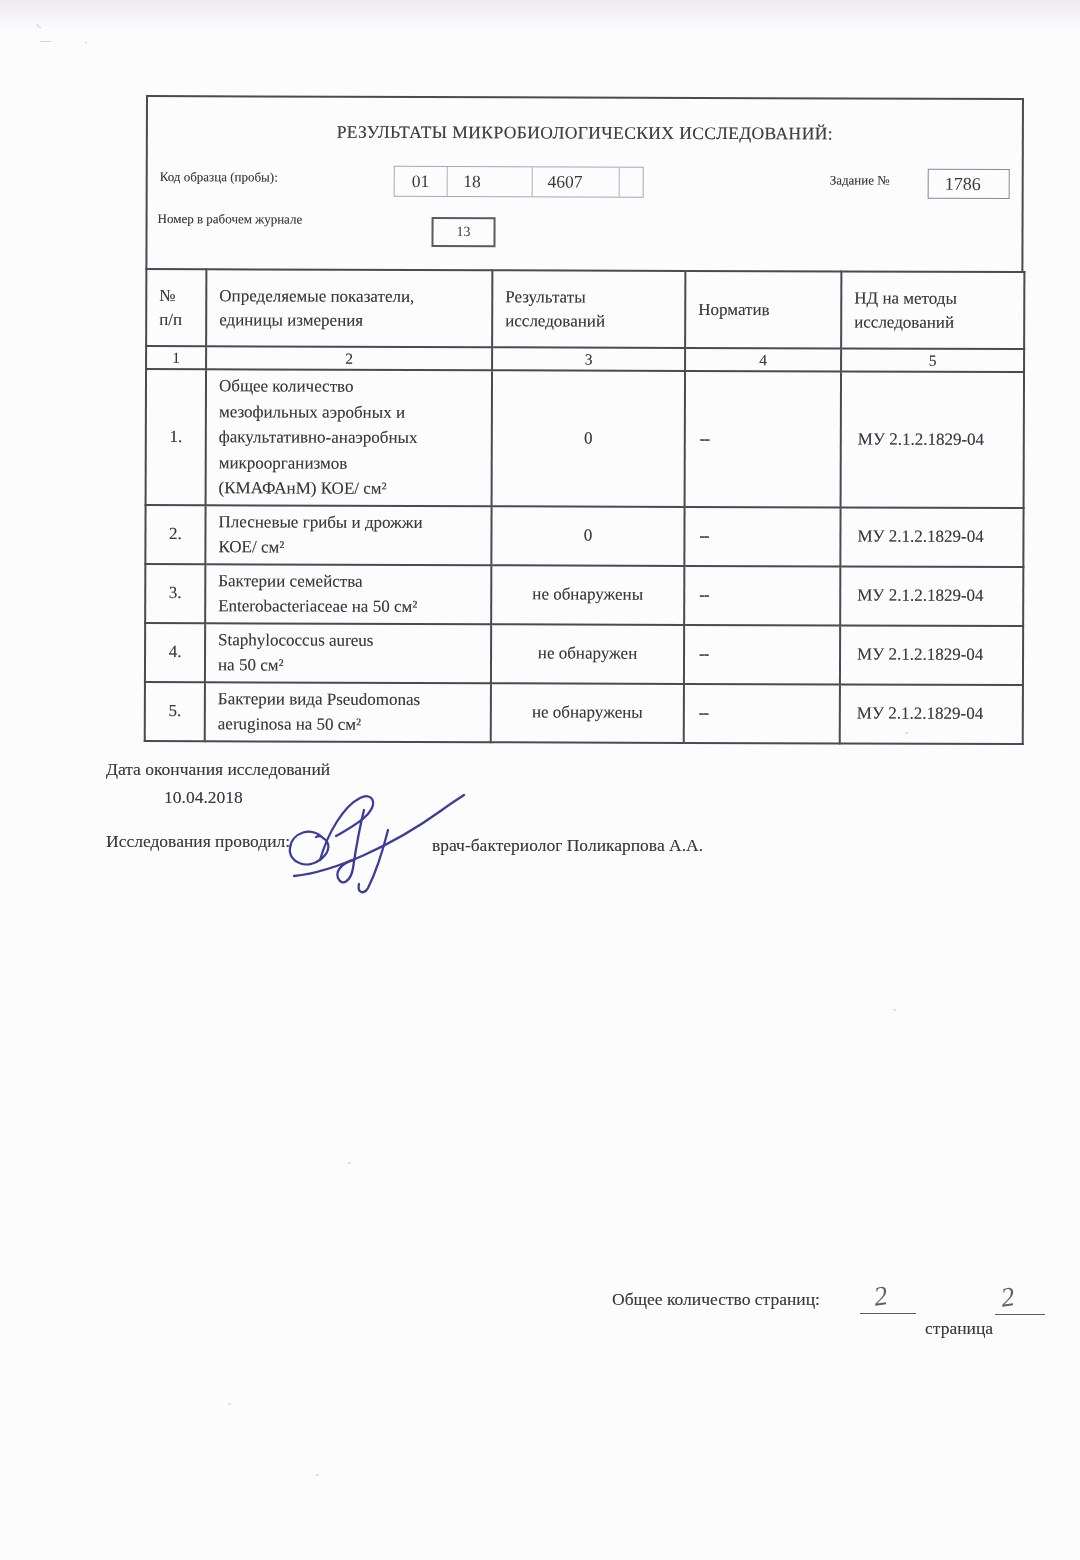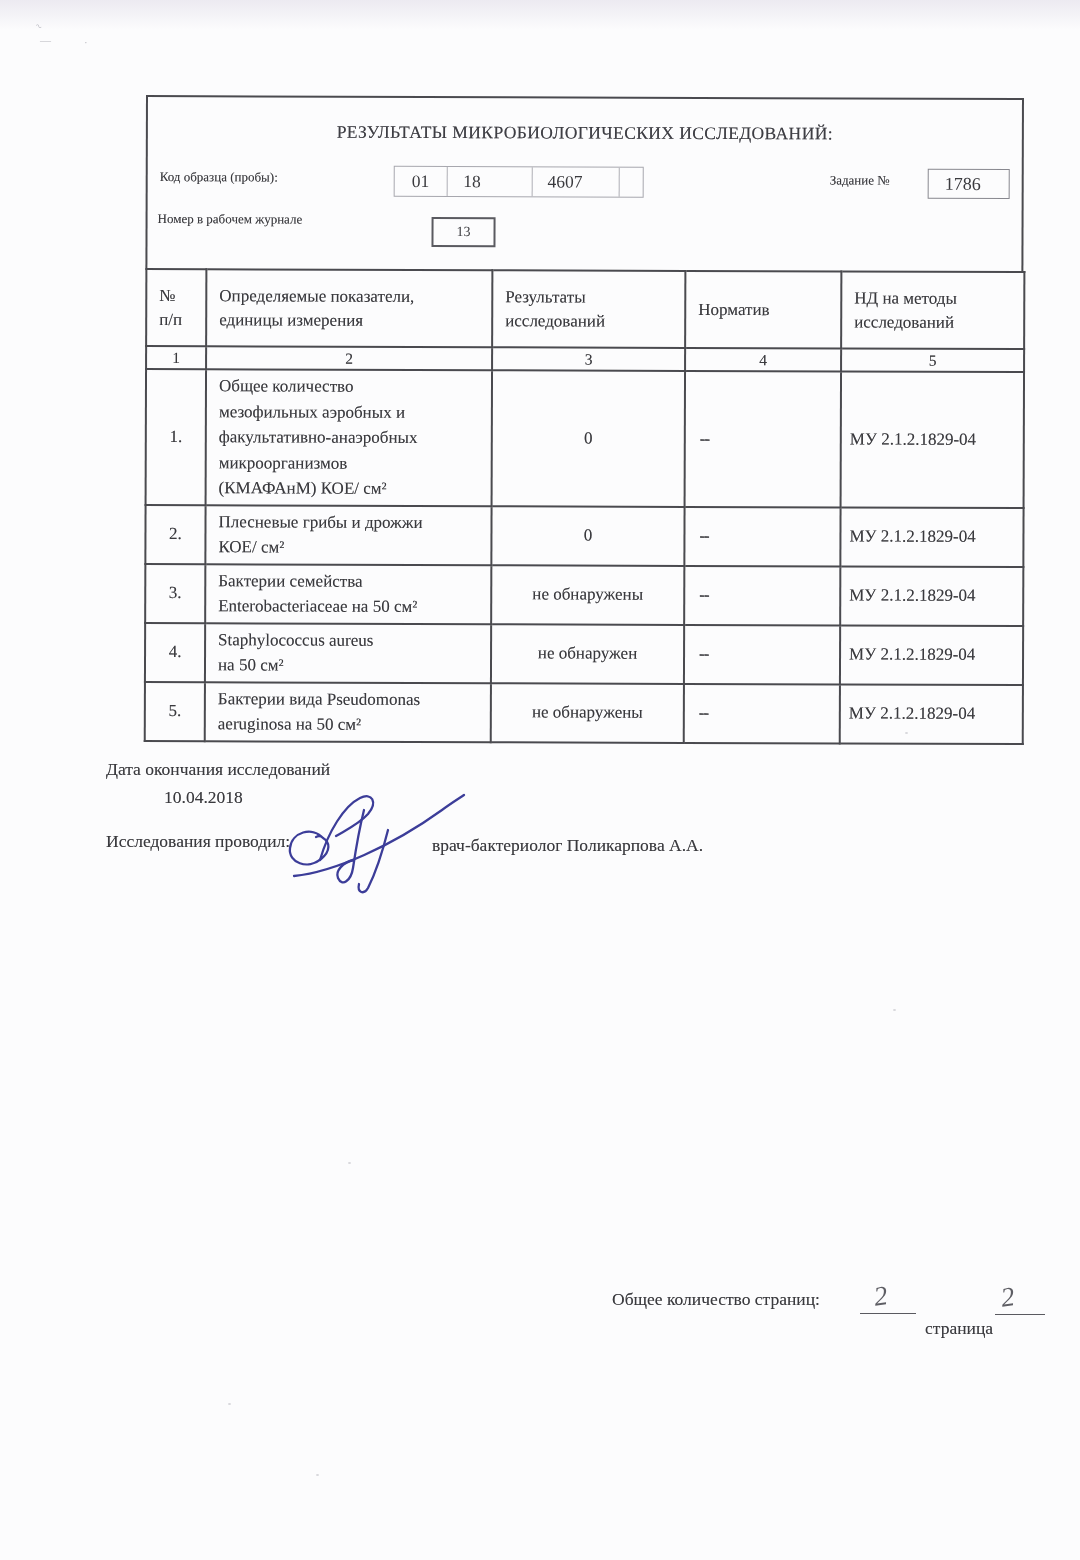--- a/index.html
+++ b/index.html
@@ -80,21 +80,21 @@
   tbody td { border-top: 1px solid #9e9ea3; }
   tbody tr.r1 { height: 132px; }
   tbody tr.r2 { height: 58px; }
   tbody tr.r3 { height: 55px; }
   tbody tr.r4 { height: 47px; }
   tbody tr.r5 { height: 48px; }
   td.c-num { text-align: center; }
   td.c-ind { text-align: left; padding: 3px 8px 3px 12px; white-space: pre-line; line-height: 25.5px; }
   td.c-res { text-align: center; }
   td.c-norm { text-align: left; padding-left: 14px; letter-spacing: -1px; }
-  td.c-met { text-align: left; padding-left: 8px; margin-left: 40px; }
+  td.c-met { text-align: left; padding-left: 16px; margin-left: 40px; }
 
   
   .abs-text { position: absolute; font-size: 17.5px; text-shadow: 0 0 0.5px rgba(62,62,68,0.45); }
   .sig-svg { position: absolute; left: 276px; top: 774px; }
   .blank-line { position: absolute; height: 20px; border-bottom: 1.8px solid #5a5a60; }
   .handwritten {
     position: absolute; font-size: 27px; font-style: italic; color: #5e5e64;
     font-family: "Liberation Serif", serif; transform: rotate(-8deg);
   }
 </style>

